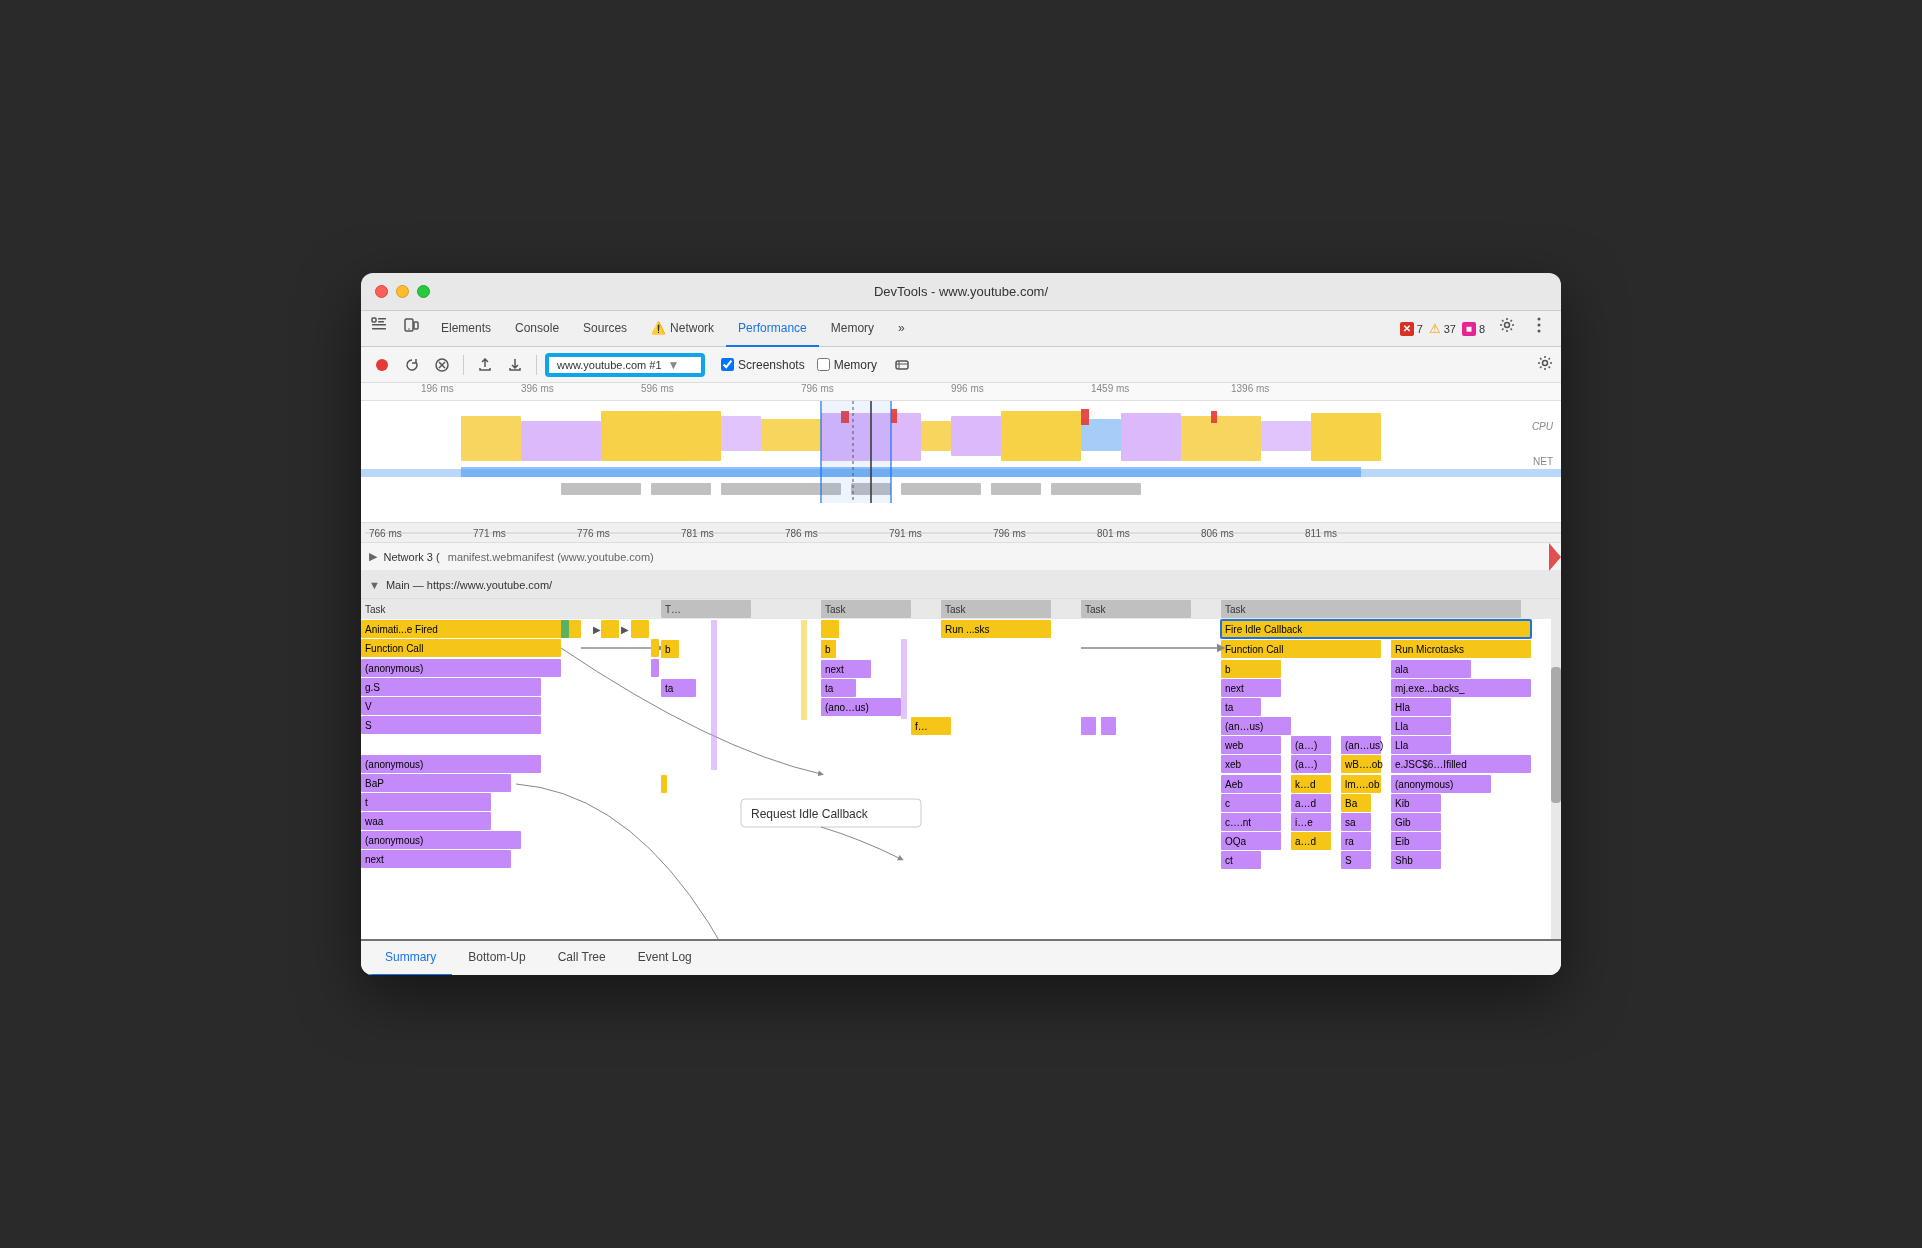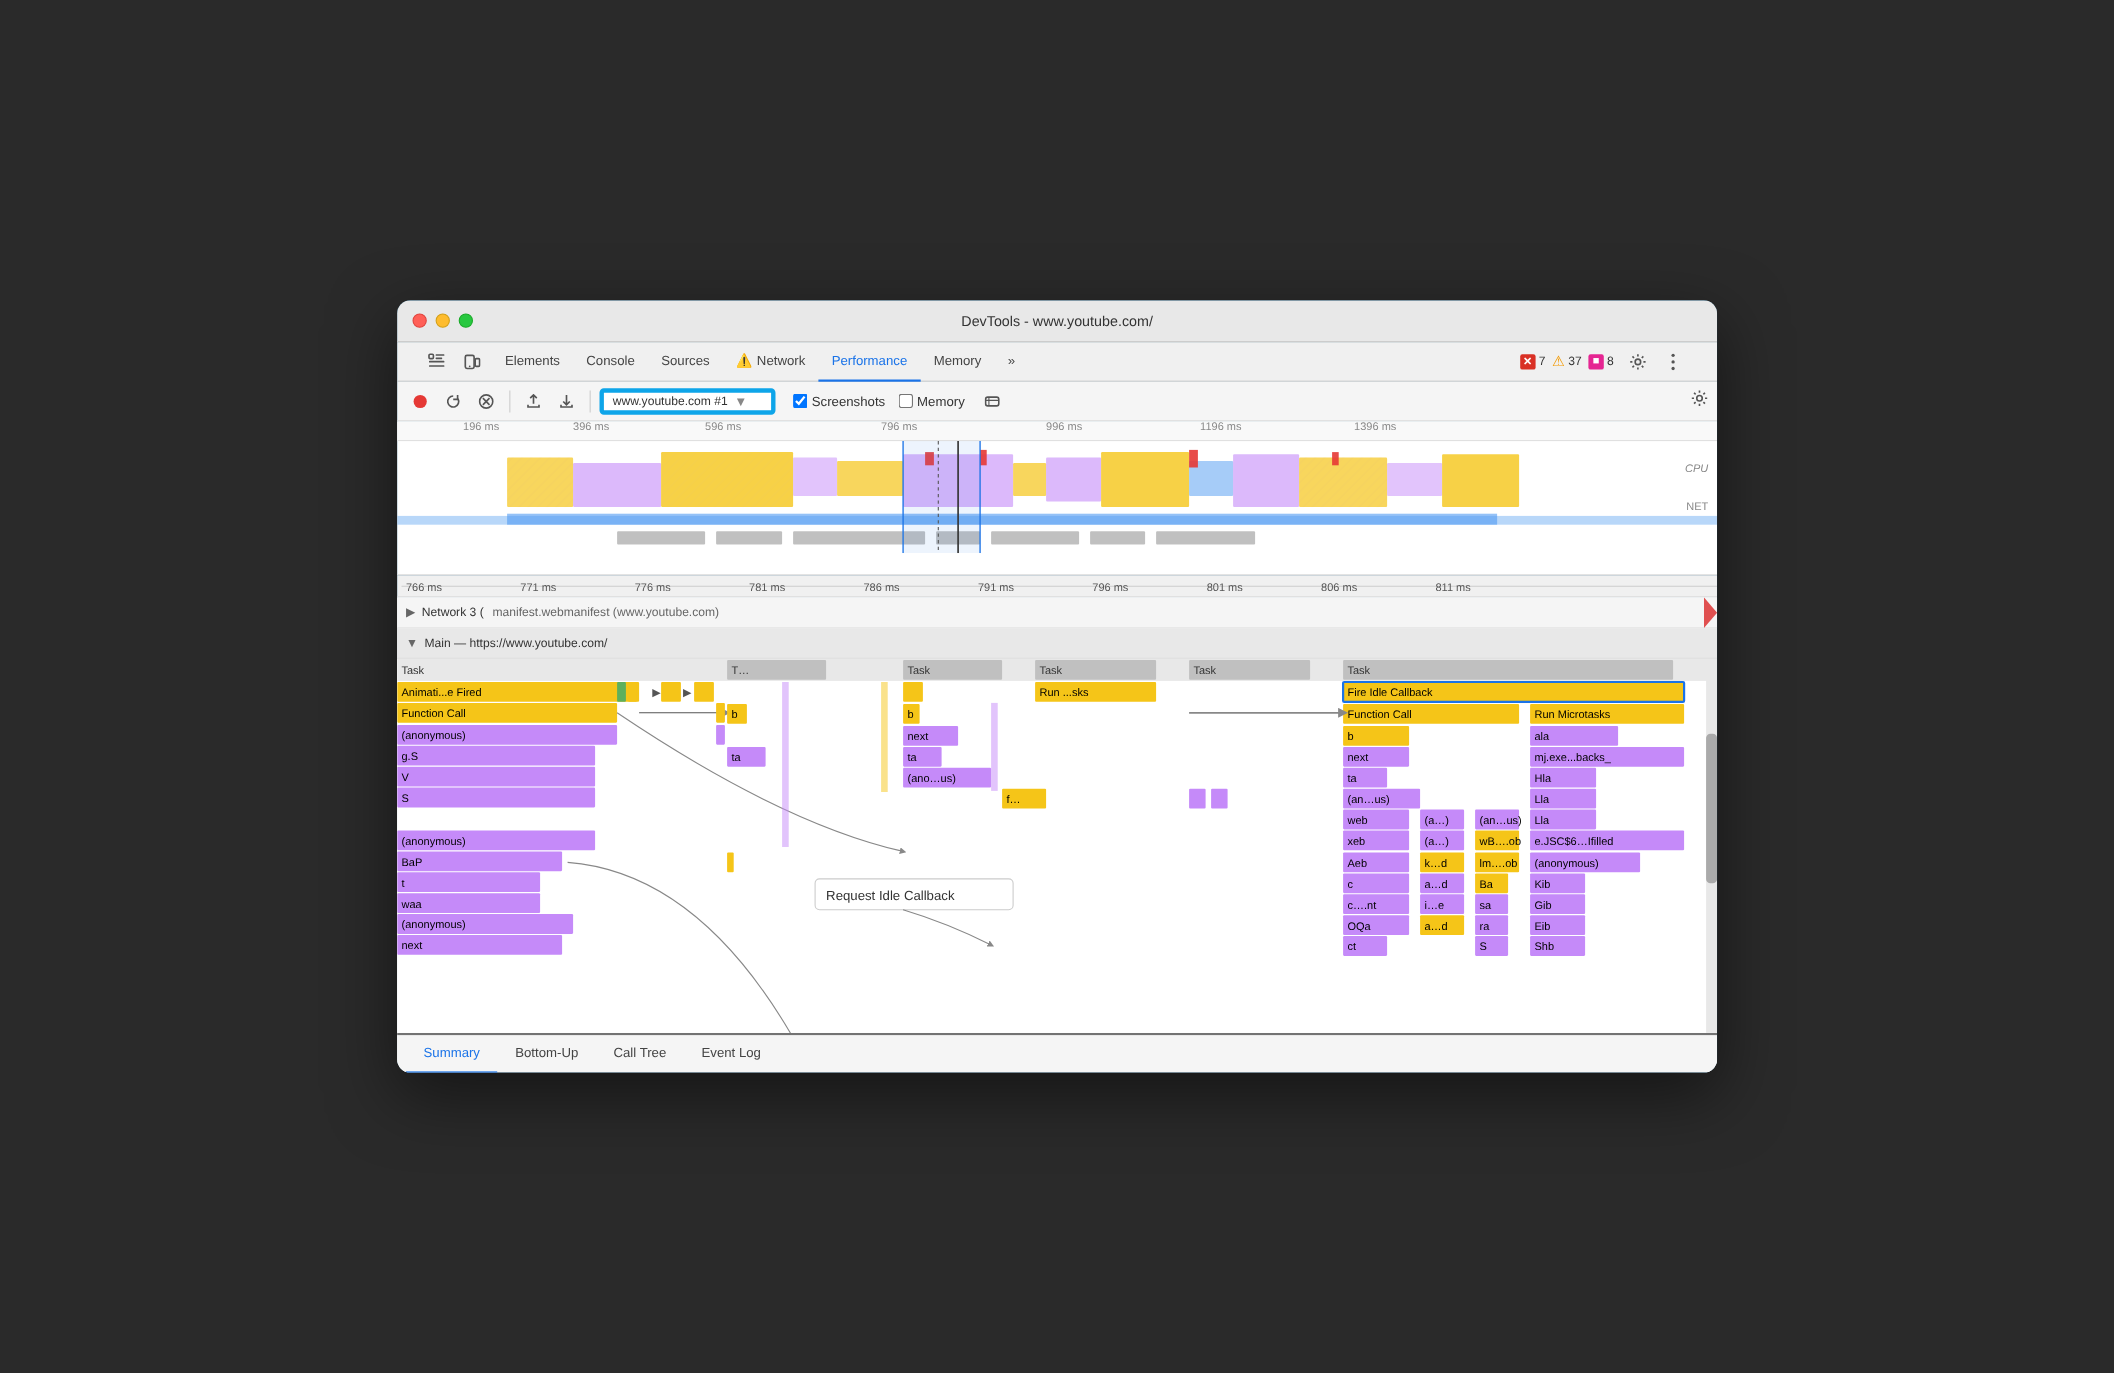--- a/index.html
+++ b/index.html
@@ -44,22 +44,21 @@
     .title-text {
       font-size: 13px;
       font-weight: 500;
       color: #333;
     }
     
     .devtools-tabs {
       background: #f0f0f0;
       border-bottom: 1px solid #ccc;
       display: flex;
-      align-items: center;
-      padding: 0 22px;
+      padding: 0 4px;
       height: 36px;
       gap: 0;
     }
     .devtools-icon-btn {
       width: 28px; height: 28px;
       display: flex; align-items: center; justify-content: center;
       cursor: pointer;
       border-radius: 4px;
       color: #555;
       font-size: 14px;
@@ -389,21 +388,21 @@
   </div>
 
   <div class="timeline-area" style="position:relative;">
 
     <div style="position:relative; height:18px; background:#f9f9f9; border-bottom:1px solid #e0e0e0;">
       <span class="ruler-mark" style="left:60px;">196 ms</span>
       <span class="ruler-mark" style="left:160px;">396 ms</span>
       <span class="ruler-mark" style="left:280px;">596 ms</span>
       <span class="ruler-mark" style="left:440px;">796 ms</span>
       <span class="ruler-mark" style="left:590px;">996 ms</span>
-      <span class="ruler-mark" style="left:730px;">1196 ms</span>
+      <span class="ruler-mark" style="left:730px;">1459 ms</span>
       <span class="ruler-mark" style="left:870px;">1396 ms</span>
     </div>
 
     <div style="position:relative; height:102px; overflow:hidden;">
       <svg width="100%" height="102" style="display:block;">
 
         <defs>
           <pattern id="diag" patternUnits="userSpaceOnUse" width="6" height="6" patternTransform="rotate(45)">
             <line x1="0" y1="0" x2="0" y2="6" stroke="#e8c46a" stroke-width="3" opacity="0.4"></line>
           </pattern>

